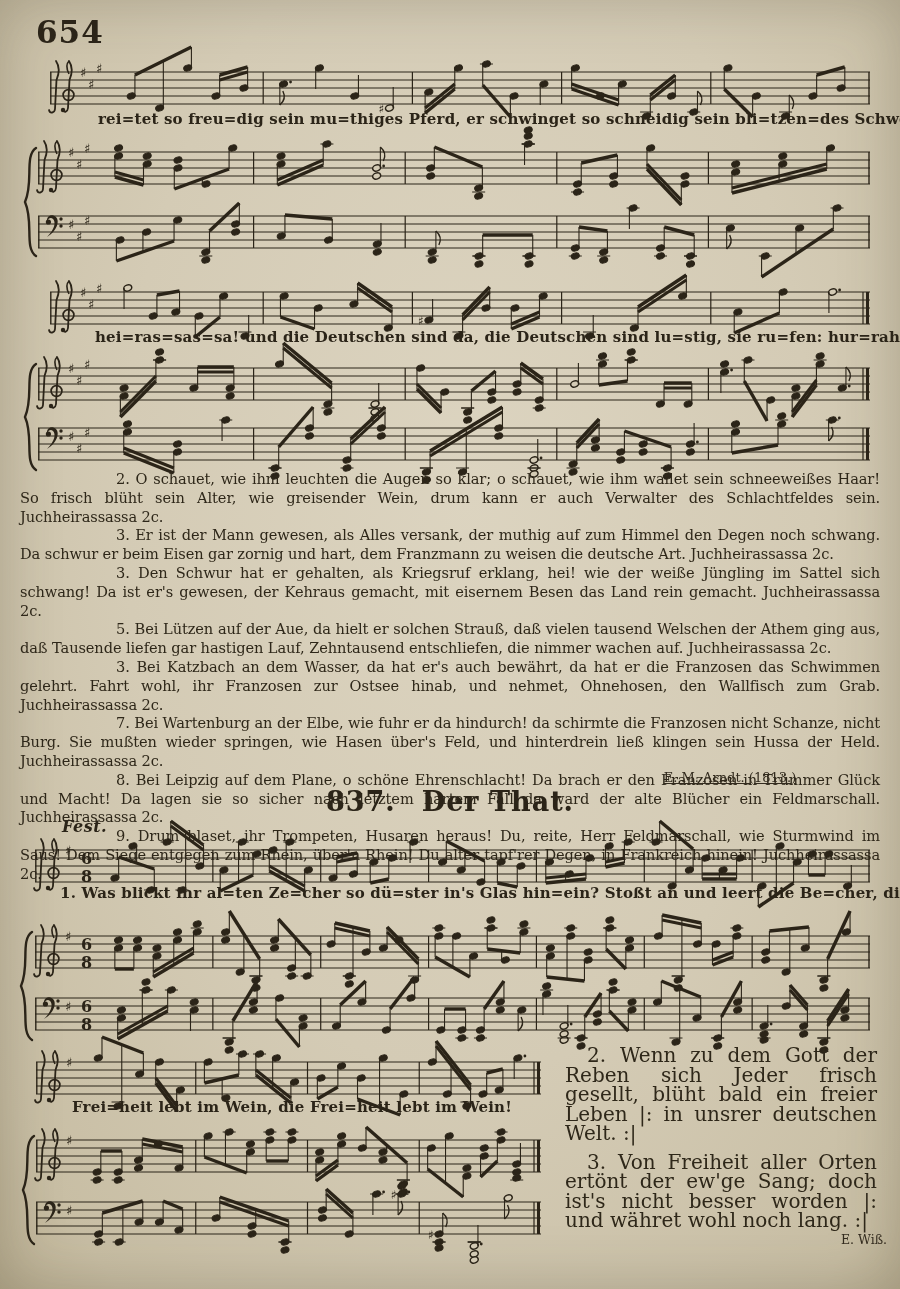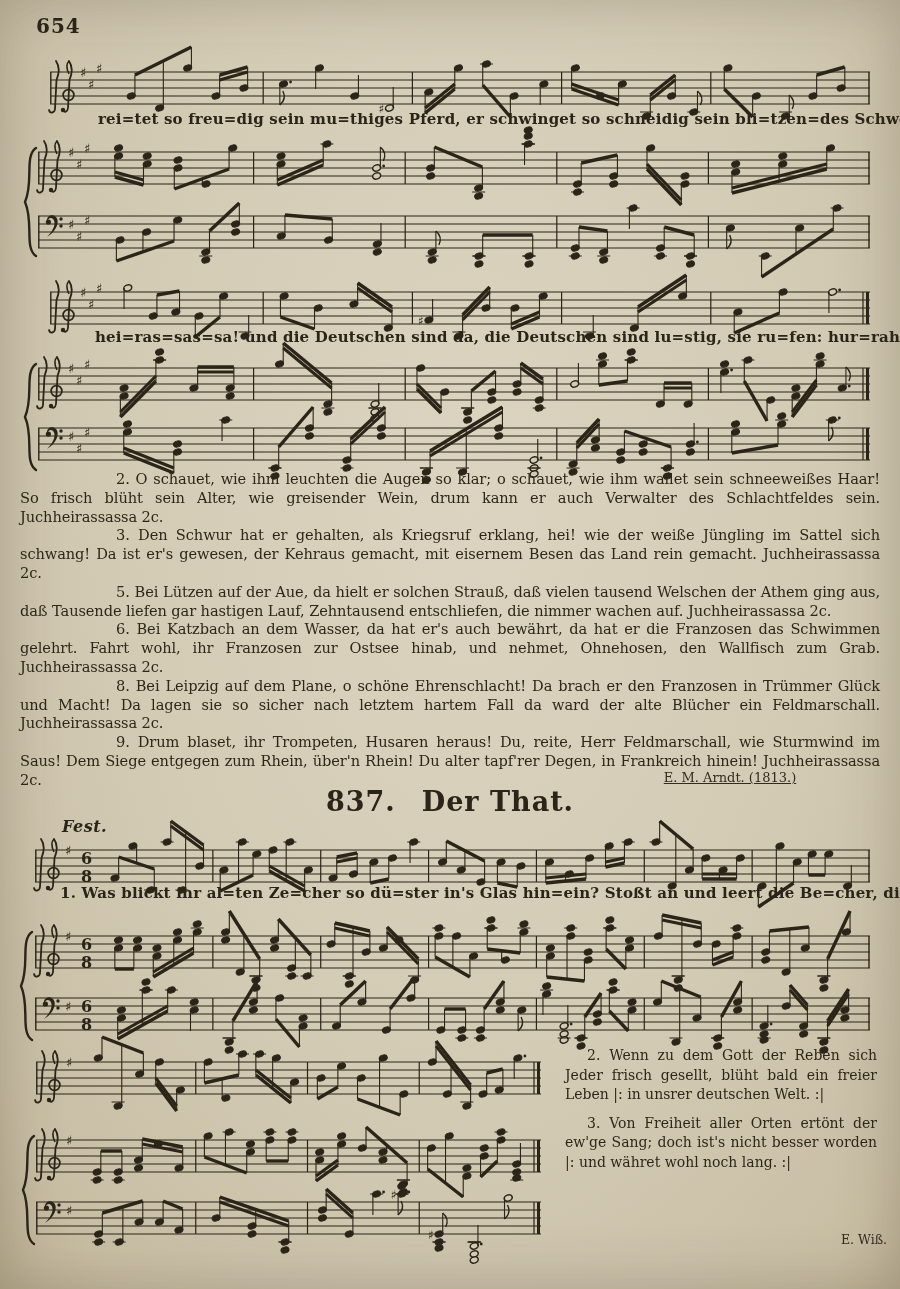--- a/index.html
+++ b/index.html
@@ -3,32 +3,32 @@
 <meta charset="utf-8">
 <style>
   html,body{margin:0;padding:0;background:#8a8171;}
   #page{
     position:relative;width:900px;height:1289px;margin:0 auto;overflow:hidden;
     background:radial-gradient(ellipse at 52% 38%, #dcd4c0 0%, #d4cbb5 52%, #c8bea4 88%, #bdb295 100%);
     box-shadow:inset 0 0 60px rgba(60,50,30,.25);
     font-family:"DejaVu Serif", serif;color:#2b2418;
   }
   .abs{position:absolute;}
-  #page-number{font-size:20px;font-weight:bold;letter-spacing:1px;}
+  #page-number{font-size:31px;font-weight:bold;letter-spacing:1px;}
   .lyric{
     font-size:15px;font-weight:bold;letter-spacing:.2px;white-space:nowrap;
     text-align:justify;text-align-last:justify;color:#2b2418;
   }
   .lyric.sm{font-size:15px;}
   .verses p{
     margin:0;text-indent:96px;text-align:justify;font-size:14.6px;line-height:18.8px;
     letter-spacing:-.1px;color:#2e2719;
   }
   .rightcol p{
-    margin:0 10px 9px 0;text-indent:22px;text-align:justify;font-size:14px;line-height:19.5px;color:#2e2719;
+    margin:0 10px 9px 0;text-indent:22px;text-align:justify;font-size:20px;line-height:19.5px;color:#2e2719;
   }
   #attr-1{font-size:13px;text-align:center;width:270px;color:#332b1e;}
   #attr-2{font-size:12.5px;text-align:right;padding-right:8px;color:#332b1e;}
   #song-title{left:0;right:0;text-align:center;font-size:27px;font-weight:bold;letter-spacing:1px;}
   #song-title .gap{display:inline-block;width:26px;}
   #tempo-marking{font-size:16px;font-style:italic;font-weight:bold;letter-spacing:.5px;}
   svg{display:block;overflow:visible;}
 </style>
 </head>
 <body>
@@ -638,23 +638,25 @@
       <line x1="693.7861534862623" y1="43" x2="740.0129918542224" y2="35" stroke="#2b2418" stroke-width="3.4"></line>
       <ellipse cx="794.3033130874546" cy="10" rx="4.1" ry="3" transform="rotate(-18 794.3033130874546 10)" fill="#2b2418" stroke="#2b2418" stroke-width="1"></ellipse>
       <line x1="787.8033130874546" y1="10" x2="800.8033130874546" y2="10" stroke="#2b2418" stroke-width="1"></line>
       <line x1="790.6033130874546" y1="10" x2="790.6033130874546" y2="31" stroke="#2b2418" stroke-width="1.1"></line>
       <path d="M790.6033130874546,31 q7,-6 3,-14" stroke="#2b2418" stroke-width="1.4" fill="none"></path>
       <circle cx="801.3033130874546" cy="8" r="1.4" fill="#2b2418"></circle>
     </svg>
 
   <div class="verses abs" style="left:20px;top:470px;width:860px;">
       <p>2.  O schauet, wie ihm leuchten die Augen so klar; o schauet, wie ihm wallet sein schneeweißes Haar! So frisch blüht sein Alter, wie greisender Wein, drum kann er auch Verwalter des Schlachtfeldes sein.  Juchheirassassa 2c.</p>
+      <p>3.  Er ist der Mann gewesen, als Alles versank, der muthig auf zum Himmel den Degen noch schwang. Da schwur er beim Eisen gar zornig und hart, dem Franzmann zu weisen die deutsche Art.  Juchheirassassa 2c.</p>
       <p>3.  Den Schwur hat er gehalten, als Kriegsruf erklang, hei! wie der weiße Jüngling im Sattel sich schwang! Da ist er's gewesen, der Kehraus gemacht, mit eisernem Besen das Land rein gemacht.  Juchheirassassa 2c.</p>
       <p>5.  Bei Lützen auf der Aue, da hielt er solchen Strauß, daß vielen tausend Welschen der Athem ging aus, daß Tausende liefen gar hastigen Lauf, Zehntausend entschliefen, die nimmer wachen auf.  Juchheirassassa 2c.</p>
-      <p>6.  Bei Katzbach an dem Wasser, da hat er's auch bewährt, da hat er die Franzosen das Schwimmen gelehrt. Fahrt wohl, ihr Franzosen zur Ostsee hinab, und nehmet, Ohnehosen, den Wallfisch zum Grab.  Juchheirassassa 2c.</p>
+      <p>3.  Bei Katzbach an dem Wasser, da hat er's auch bewährt, da hat er die Franzosen das Schwimmen gelehrt. Fahrt wohl, ihr Franzosen zur Ostsee hinab, und nehmet, Ohnehosen, den Wallfisch zum Grab.  Juchheirassassa 2c.</p>
+      <p>7.  Bei Wartenburg an der Elbe, wie fuhr er da hindurch! da schirmte die Franzosen nicht Schanze, nicht Burg. Sie mußten wieder springen, wie Hasen über's Feld, und hinterdrein ließ klingen sein Hussa der Held. Juchheirassassa 2c.</p>
       <p>8.  Bei Leipzig auf dem Plane, o schöne Ehrenschlacht! Da brach er den Franzosen in Trümmer Glück und Macht! Da lagen sie so sicher nach letztem hartem Fall  da ward der alte Blücher ein Feldmarschall.  Juchheirassassa 2c.</p>
       <p>9.  Drum blaset, ihr Trompeten, Husaren heraus! Du, reite, Herr Feldmarschall, wie Sturmwind im Saus! Dem Siege entgegen zum Rhein, über'n Rhein! Du alter tapf'rer Degen, in Frankreich hinein!  Juchheirassassa 2c.</p>
     </div>
 
   <div id="attr-1" class="abs" style="left:595px;top:770px;text-decoration:underline;">E. M. Arndt.  (1813.)</div>
 
   <div id="song-title" class="abs" style="top:786px;">
     <span>837.</span><span class="gap"></span><span>Der That.</span>
   </div>
   <div id="tempo-marking" class="abs" style="left:62px;top:817px;">Fest.</div>
@@ -1183,20 +1185,21 @@
       <line x1="400.02311061498085" y1="2" x2="434.5801137627258" y2="46" stroke="#2b2418" stroke-width="3"></line>
       <ellipse cx="446.9702678223451" cy="50" rx="4.1" ry="3" transform="rotate(-18 446.9702678223451 50)" fill="#2b2418" stroke="#2b2418" stroke-width="1"></ellipse>
       <line x1="450.67026782234507" y1="50" x2="450.67026782234507" y2="29" stroke="#2b2418" stroke-width="1.1"></line>
       <ellipse cx="463.1863845773041" cy="46" rx="4.1" ry="3" transform="rotate(-18 463.1863845773041 46)" fill="#2b2418" stroke="#2b2418" stroke-width="1"></ellipse>
       <line x1="466.8863845773041" y1="46" x2="466.8863845773041" y2="25" stroke="#2b2418" stroke-width="1.1"></line>
       <line x1="450.67026782234507" y1="29" x2="466.8863845773041" y2="25" stroke="#2b2418" stroke-width="3.4"></line>
       <ellipse cx="481.91126804278855" cy="14" rx="4.1" ry="3" transform="rotate(-18 481.91126804278855 14)" fill="#2b2418" stroke="#2b2418" stroke-width="1"></ellipse>
       <line x1="478.21126804278856" y1="14" x2="478.21126804278856" y2="35" stroke="#2b2418" stroke-width="1.1"></line>
       <circle cx="488.91126804278855" cy="12" r="1.4" fill="#2b2418"></circle>
     </svg>
+  <div class="lyric abs" style="left:72px;top:1098px;width:440px;">Frei=heit lebt im Wein, die Frei=heit lebt im Wein!</div>
 
   <svg class="abs brace-svg" style="left:20px;top:1134px;" width="16" height="112">
       <path d="M14,2 C2,10 12,35.84 3,56 C12,76.16000000000001 2,102 14,110" stroke="#2b2418" stroke-width="2.4" fill="none" stroke-linecap="round"></path>
     </svg>
   <svg class="abs staff" style="left:36px;top:1122px;" width="505" height="64">
       <line x1="0" y1="18" x2="505" y2="18" stroke="#2b2418" stroke-width="1"></line>
       <line x1="0" y1="26" x2="505" y2="26" stroke="#2b2418" stroke-width="1"></line>
       <line x1="0" y1="34" x2="505" y2="34" stroke="#2b2418" stroke-width="1"></line>
       <line x1="0" y1="42" x2="505" y2="42" stroke="#2b2418" stroke-width="1"></line>
       <line x1="0" y1="50" x2="505" y2="50" stroke="#2b2418" stroke-width="1"></line>

